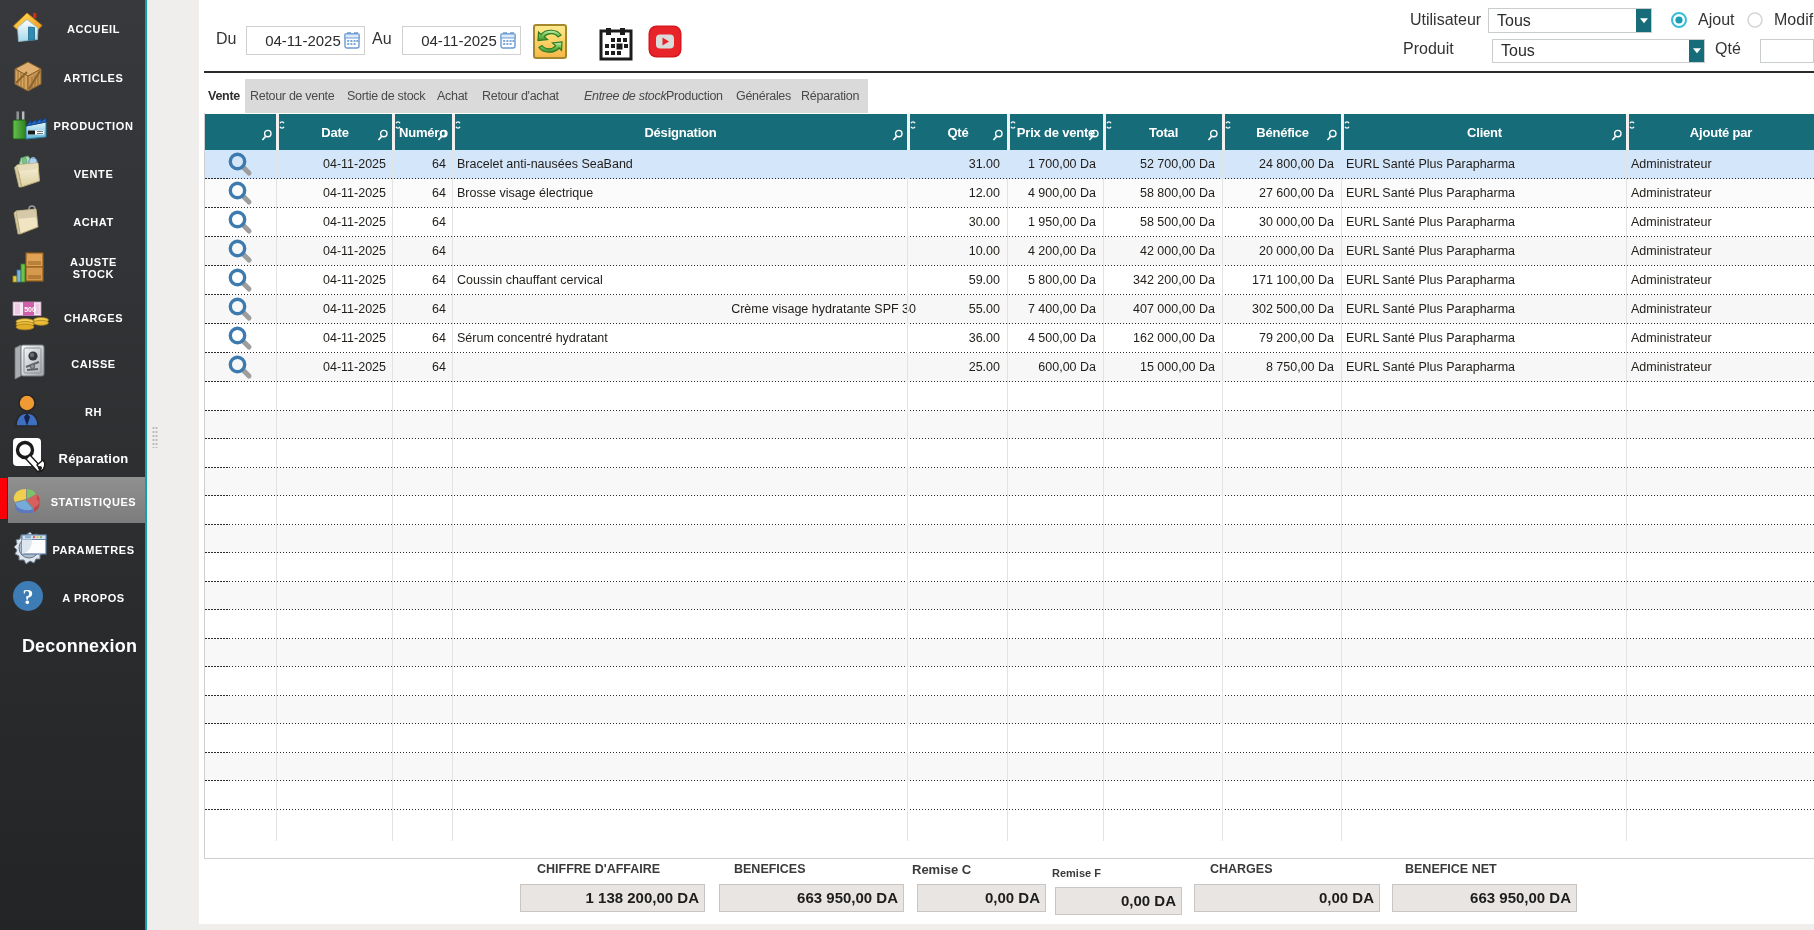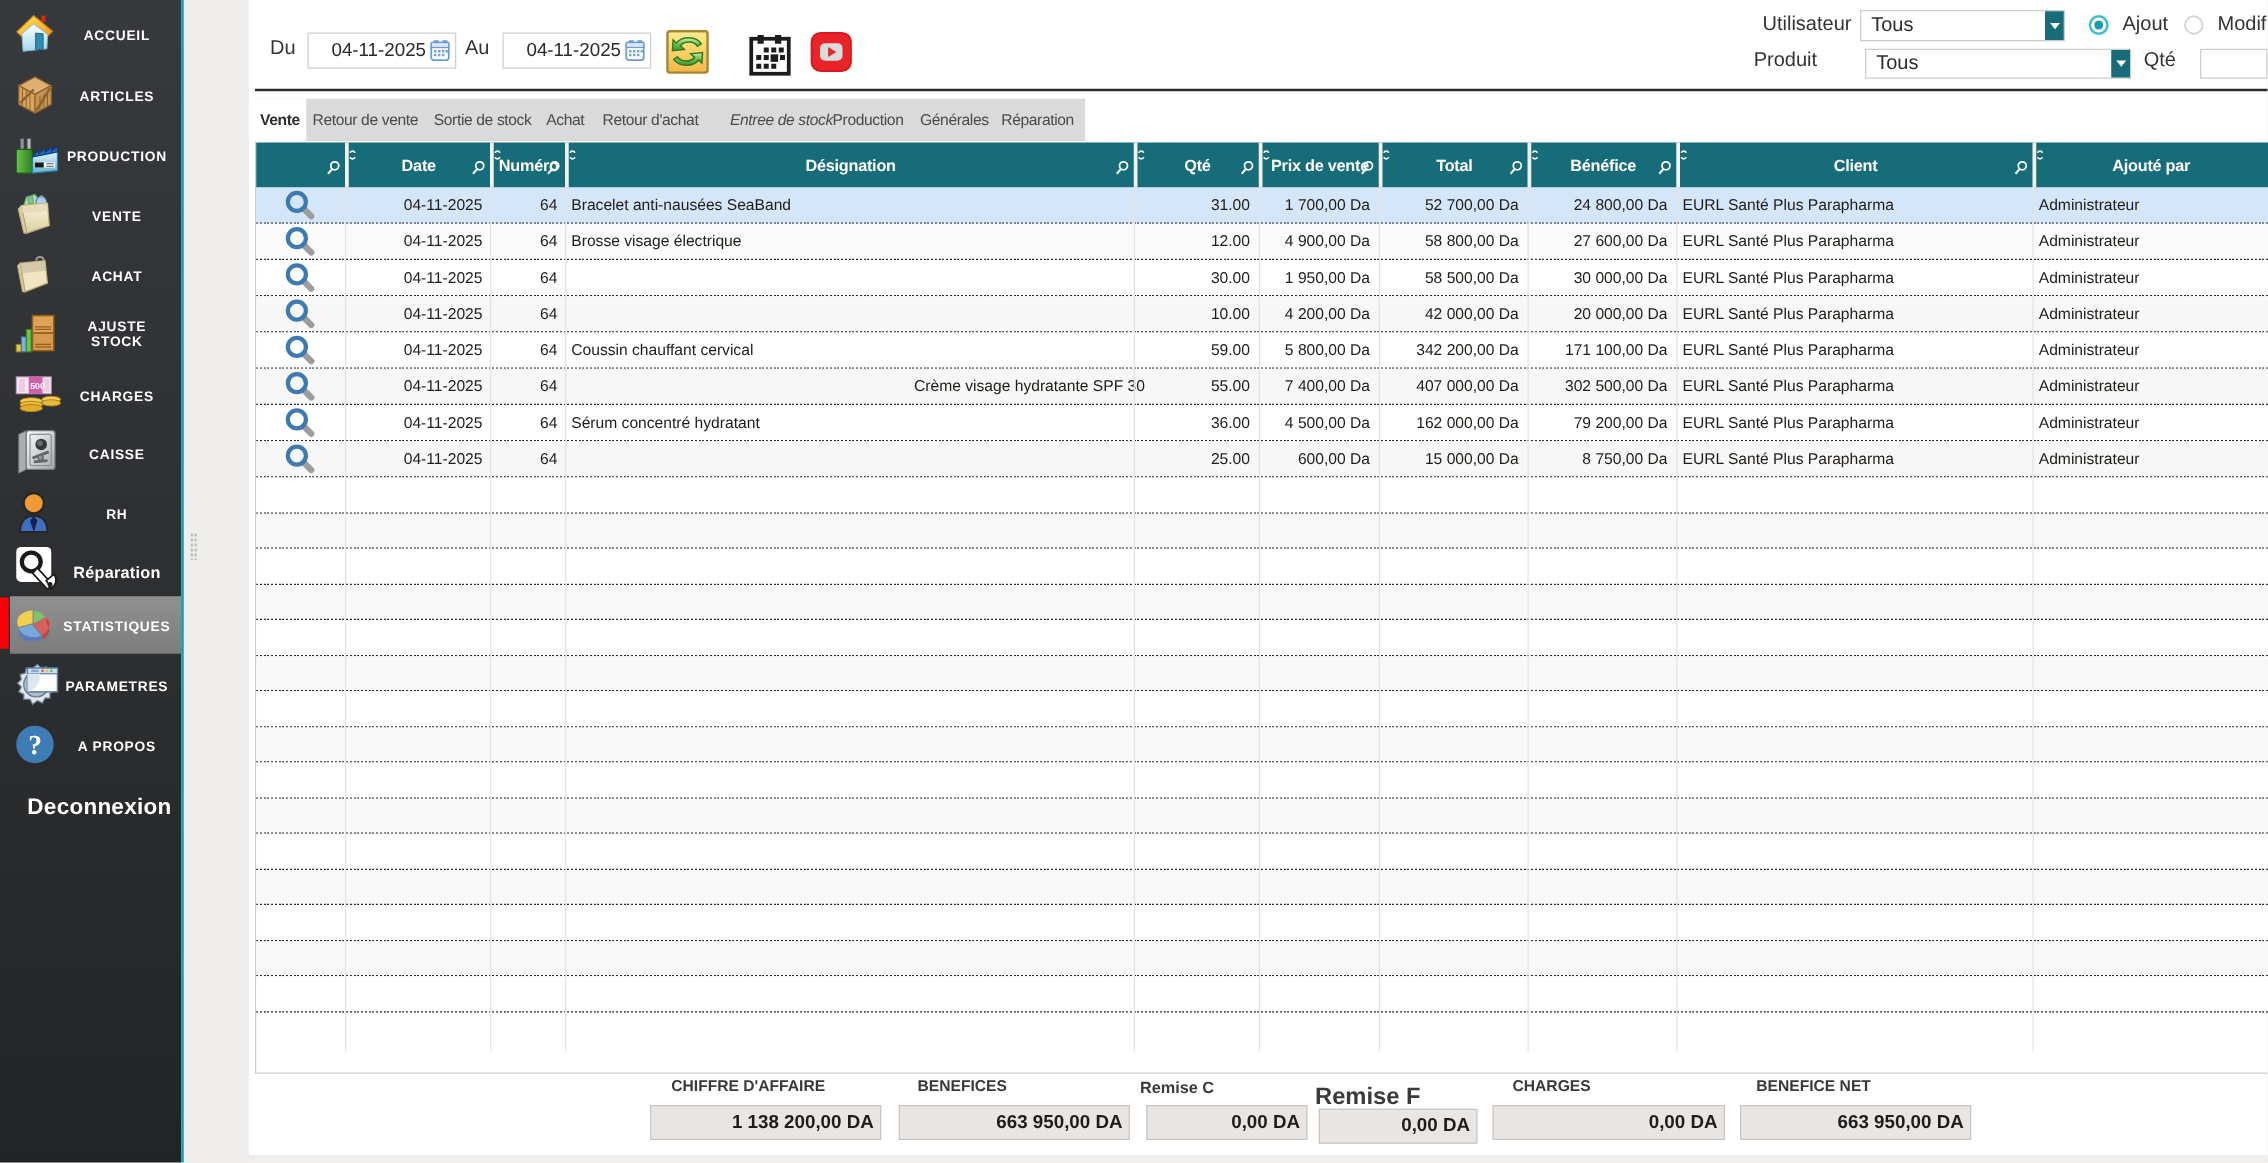--- a/index.html
+++ b/index.html
@@ -381,21 +381,21 @@
     <div class="vline" style="left:1017px;top:37px;height:690.5px;"></div>
     <div class="vline" style="left:1136px;top:37px;height:690.5px;"></div>
     <div class="vline" style="left:1421px;top:37px;height:690.5px;"></div>
   </div>
 <div class="flab" style="left:537px;top:862px;font-size:12.5px;">CHIFFRE D'AFFAIRE</div>
 <div class="fbox" style="left:520px;top:884px;width:185px;">1 138 200,00 DA</div>
 <div class="flab" style="left:734px;top:862px;font-size:12.5px;">BENEFICES</div>
 <div class="fbox" style="left:719px;top:884px;width:185px;">663 950,00 DA</div>
 <div class="flab" style="left:912px;top:862px;font-size:13px;">Remise C</div>
 <div class="fbox" style="left:917px;top:884px;width:129px;">0,00 DA</div>
-<div class="flab" style="left:1052px;top:867px;font-size:19px;">Remise F</div>
+<div class="flab" style="left:1052px;top:867px;font-size:11px;">Remise F</div>
 <div class="fbox" style="left:1055px;top:887px;width:127px;">0,00 DA</div>
 <div class="flab" style="left:1210px;top:862px;font-size:12.5px;">CHARGES</div>
 <div class="fbox" style="left:1194px;top:884px;width:186px;">0,00 DA</div>
 <div class="flab" style="left:1405px;top:862px;font-size:12.5px;">BENEFICE NET</div>
 <div class="fbox" style="left:1392px;top:884px;width:185px;">663 950,00 DA</div>
 <div id="side"></div>
 <div id="stat-hl"></div>
 <div id="stat-red"></div>
 <div class="sitem" style="top:5px;">
     <span class="sico"><svg width="32" height="34" viewBox="0 0 32 34">

